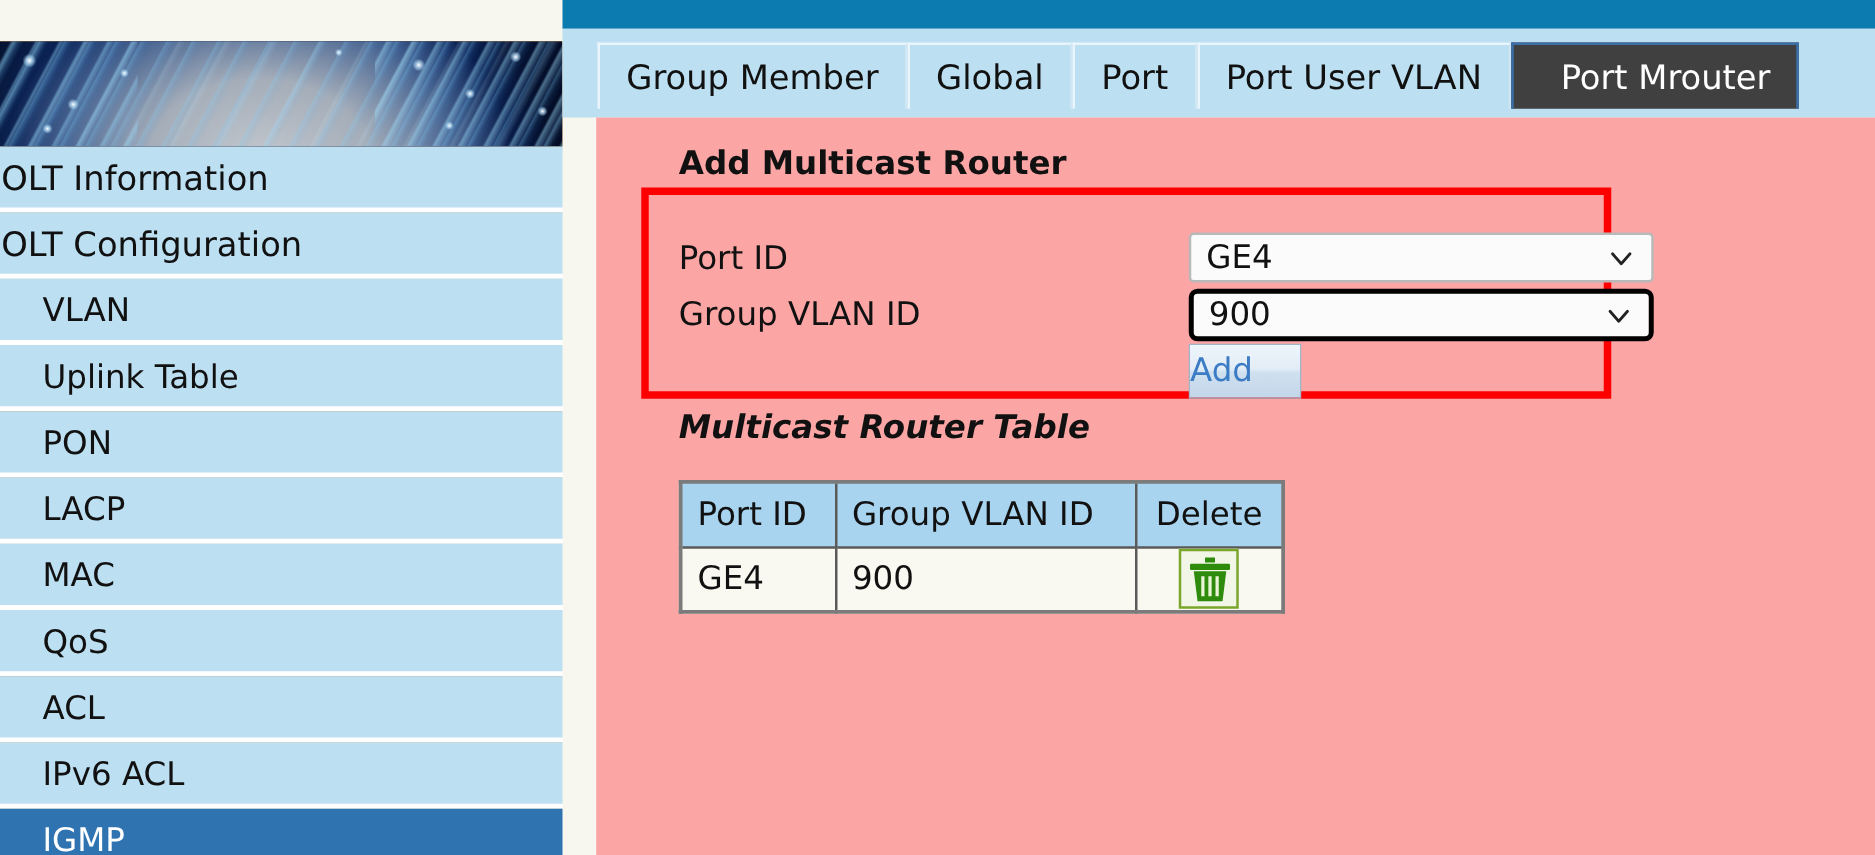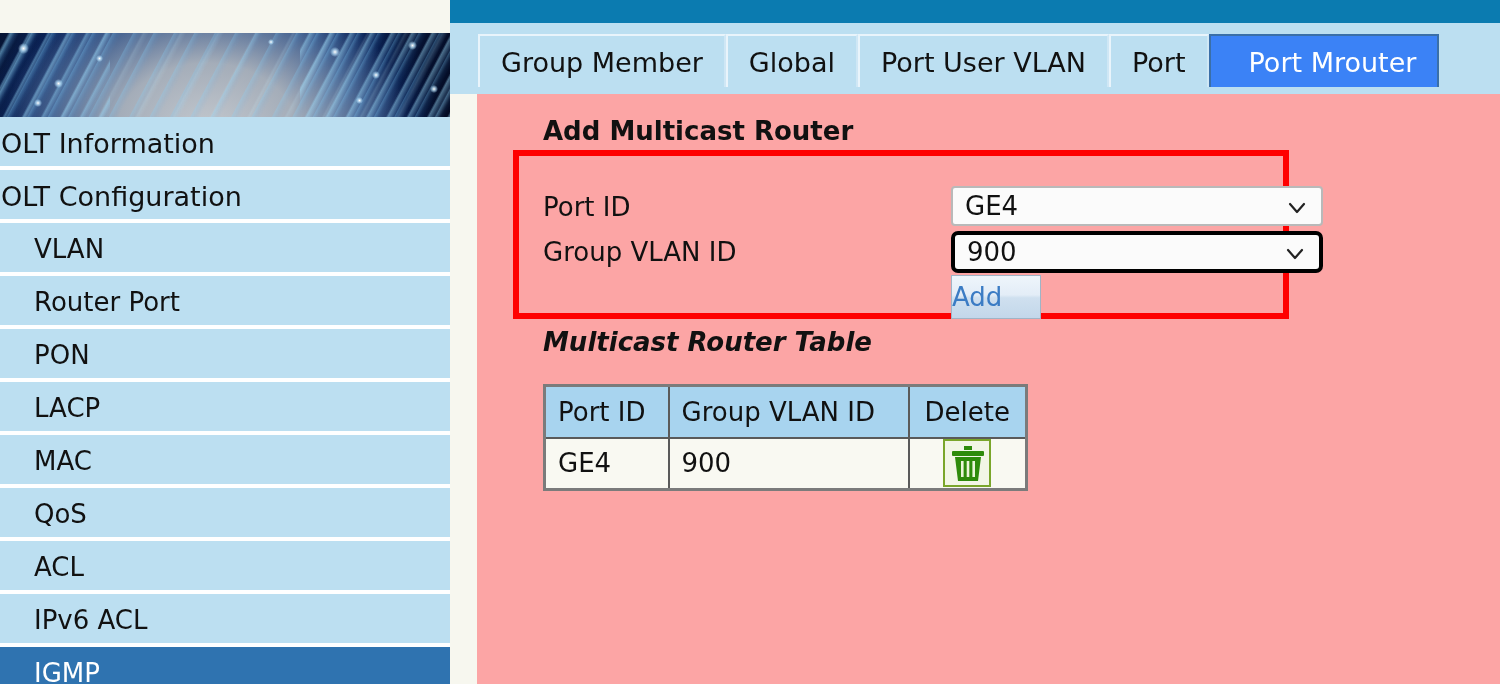--- a/index.html
+++ b/index.html
@@ -109,21 +109,21 @@
     background: #bcdff1;
     color: #111111;
     font-size: 27px;
     padding: 0 21px;
     border-left: 2px solid #e9f4fb;
     border-right: 2px solid #cfe7f5;
     border-top: 2px solid #e9f4fb;
     white-space: nowrap;
   }
   .tab.active {
-    background: #3b82f6;
+    background: #404040;
     color: #ffffff;
     border-left: 2px solid #3a6fa8;
     border-right: 2px solid #3a6fa8;
     border-top: 2px solid #3a6fa8;
     padding-left: 38px;
   }
 
   #content {
     position: absolute;
     left: 0; top: 94px;
@@ -261,41 +261,41 @@
       <div class="sparkle" style="left:372px; top:38px; width:8px;  height:8px;"></div>
       <div class="sparkle" style="left:408px; top:8px;  width:9px;  height:9px;"></div>
       <div class="sparkle" style="left:356px; top:64px; width:7px;  height:7px;"></div>
       <div class="sparkle" style="left:430px; top:52px; width:8px;  height:8px;"></div>
       <div class="sparkle" style="left:268px; top:6px;  width:6px;  height:6px;"></div>
     </div>
     <div id="nav-list">
         <div class="nav-item level0"><span>OLT Information</span></div>
         <div class="nav-item level0"><span>OLT Configuration</span></div>
         <div class="nav-item level1"><span>VLAN</span></div>
-        <div class="nav-item level1"><span>Router Port</span></div>
+        <div class="nav-item level1"><span>Uplink Table</span></div>
         <div class="nav-item level1"><span>PON</span></div>
         <div class="nav-item level1"><span>LACP</span></div>
         <div class="nav-item level1"><span>MAC</span></div>
         <div class="nav-item level1"><span>QoS</span></div>
         <div class="nav-item level1"><span>ACL</span></div>
         <div class="nav-item level1"><span>IPv6 ACL</span></div>
         <div class="nav-item level1 active"><span>IGMP</span></div>
       </div>
   </div>
 
   <div id="rightpane">
 
     <div id="topbar"></div>
 
     <div id="tabstrip">
       <div id="tabs">
           <div class="tab"><span>Group Member</span></div>
           <div class="tab"><span>Global</span></div>
+          <div class="tab"><span>Port</span></div>
           <div class="tab"><span>Port User VLAN</span></div>
-          <div class="tab"><span>Port</span></div>
           <div class="tab active"><span>Port Mrouter</span></div>
         </div>
     </div>
 
     <div id="content">
 
       <div class="section-title" id="title-add">Add Multicast Router</div>
 
       <div id="redbox"></div>
 

